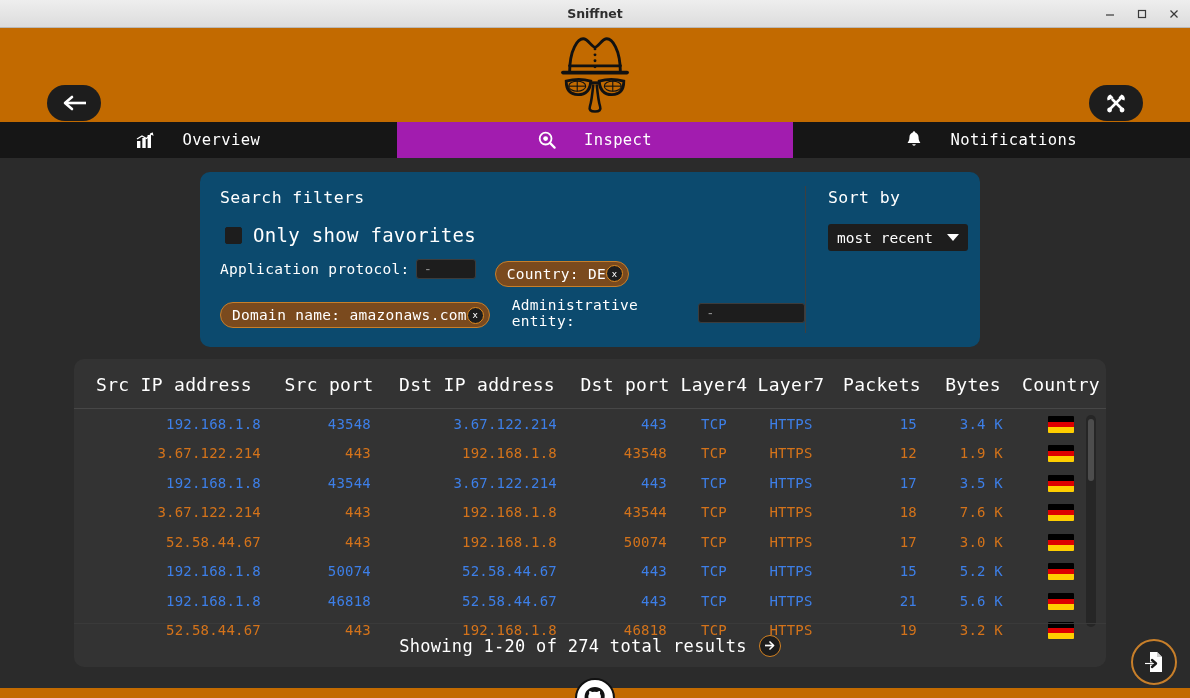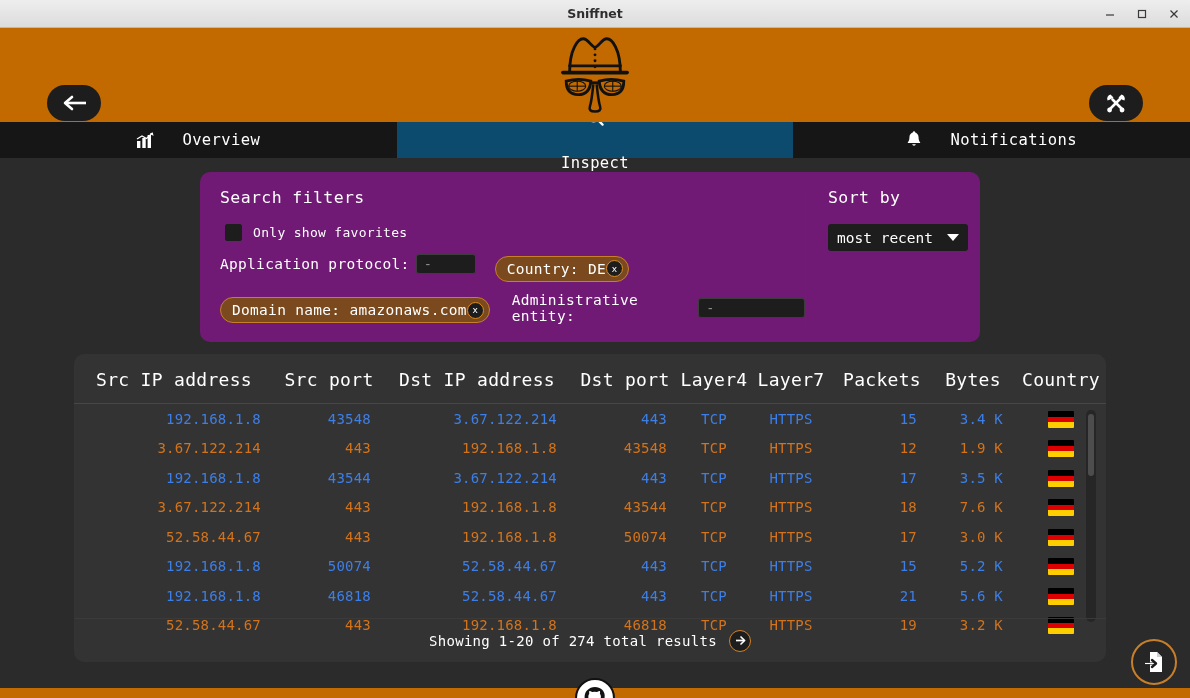--- a/index.html
+++ b/index.html
@@ -50,56 +50,56 @@
   .tabs { height: 36px; display: flex; }
   .tab {
     flex: 1;
     display: flex; align-items: center; justify-content: center;
     gap: 28px;
     font-size: 15.5px; color: #ffffff;
     cursor: pointer;
     letter-spacing: .4px;
   }
   .tab.inactive { background: #161616; }
-  .tab.active { background: #0c4a6e; flex-direction: column; }
+  .tab.active { background: #a21caf; }
   .tab-icon { display: flex; align-items: center; }
   .tab-icon svg { display: block; }
 
   
   .body-area {
     position: relative;
     height: 516px;
     background: #2b2b2b;
   }
 
   
   .panels {
     display: flex;
     margin: 14px auto 0 auto;
     width: 780px;
-    background: #701a75;
+    background: #0c4a6e;
     border-radius: 10px;
     position: relative;
     left: -5px;
   }
   .panel-filters { flex: 1; padding: 16px 0 14px 20px; position: relative; }
   .panel-divider { width: 1px; background: #3f3f3f; margin: 14px 0; }
   .panel-sort { width: 174px; padding: 16px 0 14px 22px; }
 
   .panel-title {
     font-size: 16.5px; color: #ffffff; letter-spacing: .4px;
     margin-bottom: 17px;
   }
   .fav-row { display: flex; align-items: center; gap: 11px; margin-bottom: 13px; padding-left: 5px; }
   .checkbox {
     width: 17px; height: 17px;
     background: #1d1d1d; border: 1px solid #1d1d1d; border-radius: 2px;
     cursor: pointer;
   }
-  .fav-label { font-size: 13px; color: #ffffff; letter-spacing: .3px; }
+  .fav-label { font-size: 19px; color: #ffffff; letter-spacing: .3px; }
 
   .filter-row { display: flex; align-items: center; margin-bottom: 9px; }
   .filter-label { font-size: 14.5px; color: #ffffff; letter-spacing: .3px; }
   .filter-input {
     background: #1d1d1d;
     border: 1px solid #3c3c3c;
     border-radius: 3px;
     height: 20px;
     font-size: 13.5px; color: #8b8b8b;
     display: flex; align-items: center;
@@ -201,21 +201,21 @@
   }
 
   .table-footer {
     position: absolute; left: 0; bottom: 0;
     width: 100%;
     height: 44px;
     display: flex; align-items: center; justify-content: center;
     gap: 12px;
     border-top: 1px solid #3a3a3a;
   }
-  .footer-text { font-size: 14px; color: #ffffff; letter-spacing: .3px; }
+  .footer-text { font-size: 17px; color: #ffffff; letter-spacing: .3px; }
   .page-next {
     width: 22px; height: 22px; border-radius: 50%;
     background: #1d1d1d; border: 1.5px solid #d48222;
     display: flex; align-items: center; justify-content: center;
     cursor: pointer;
   }
   .page-next svg { display: block; }
 
   .fab {
     position: absolute;

